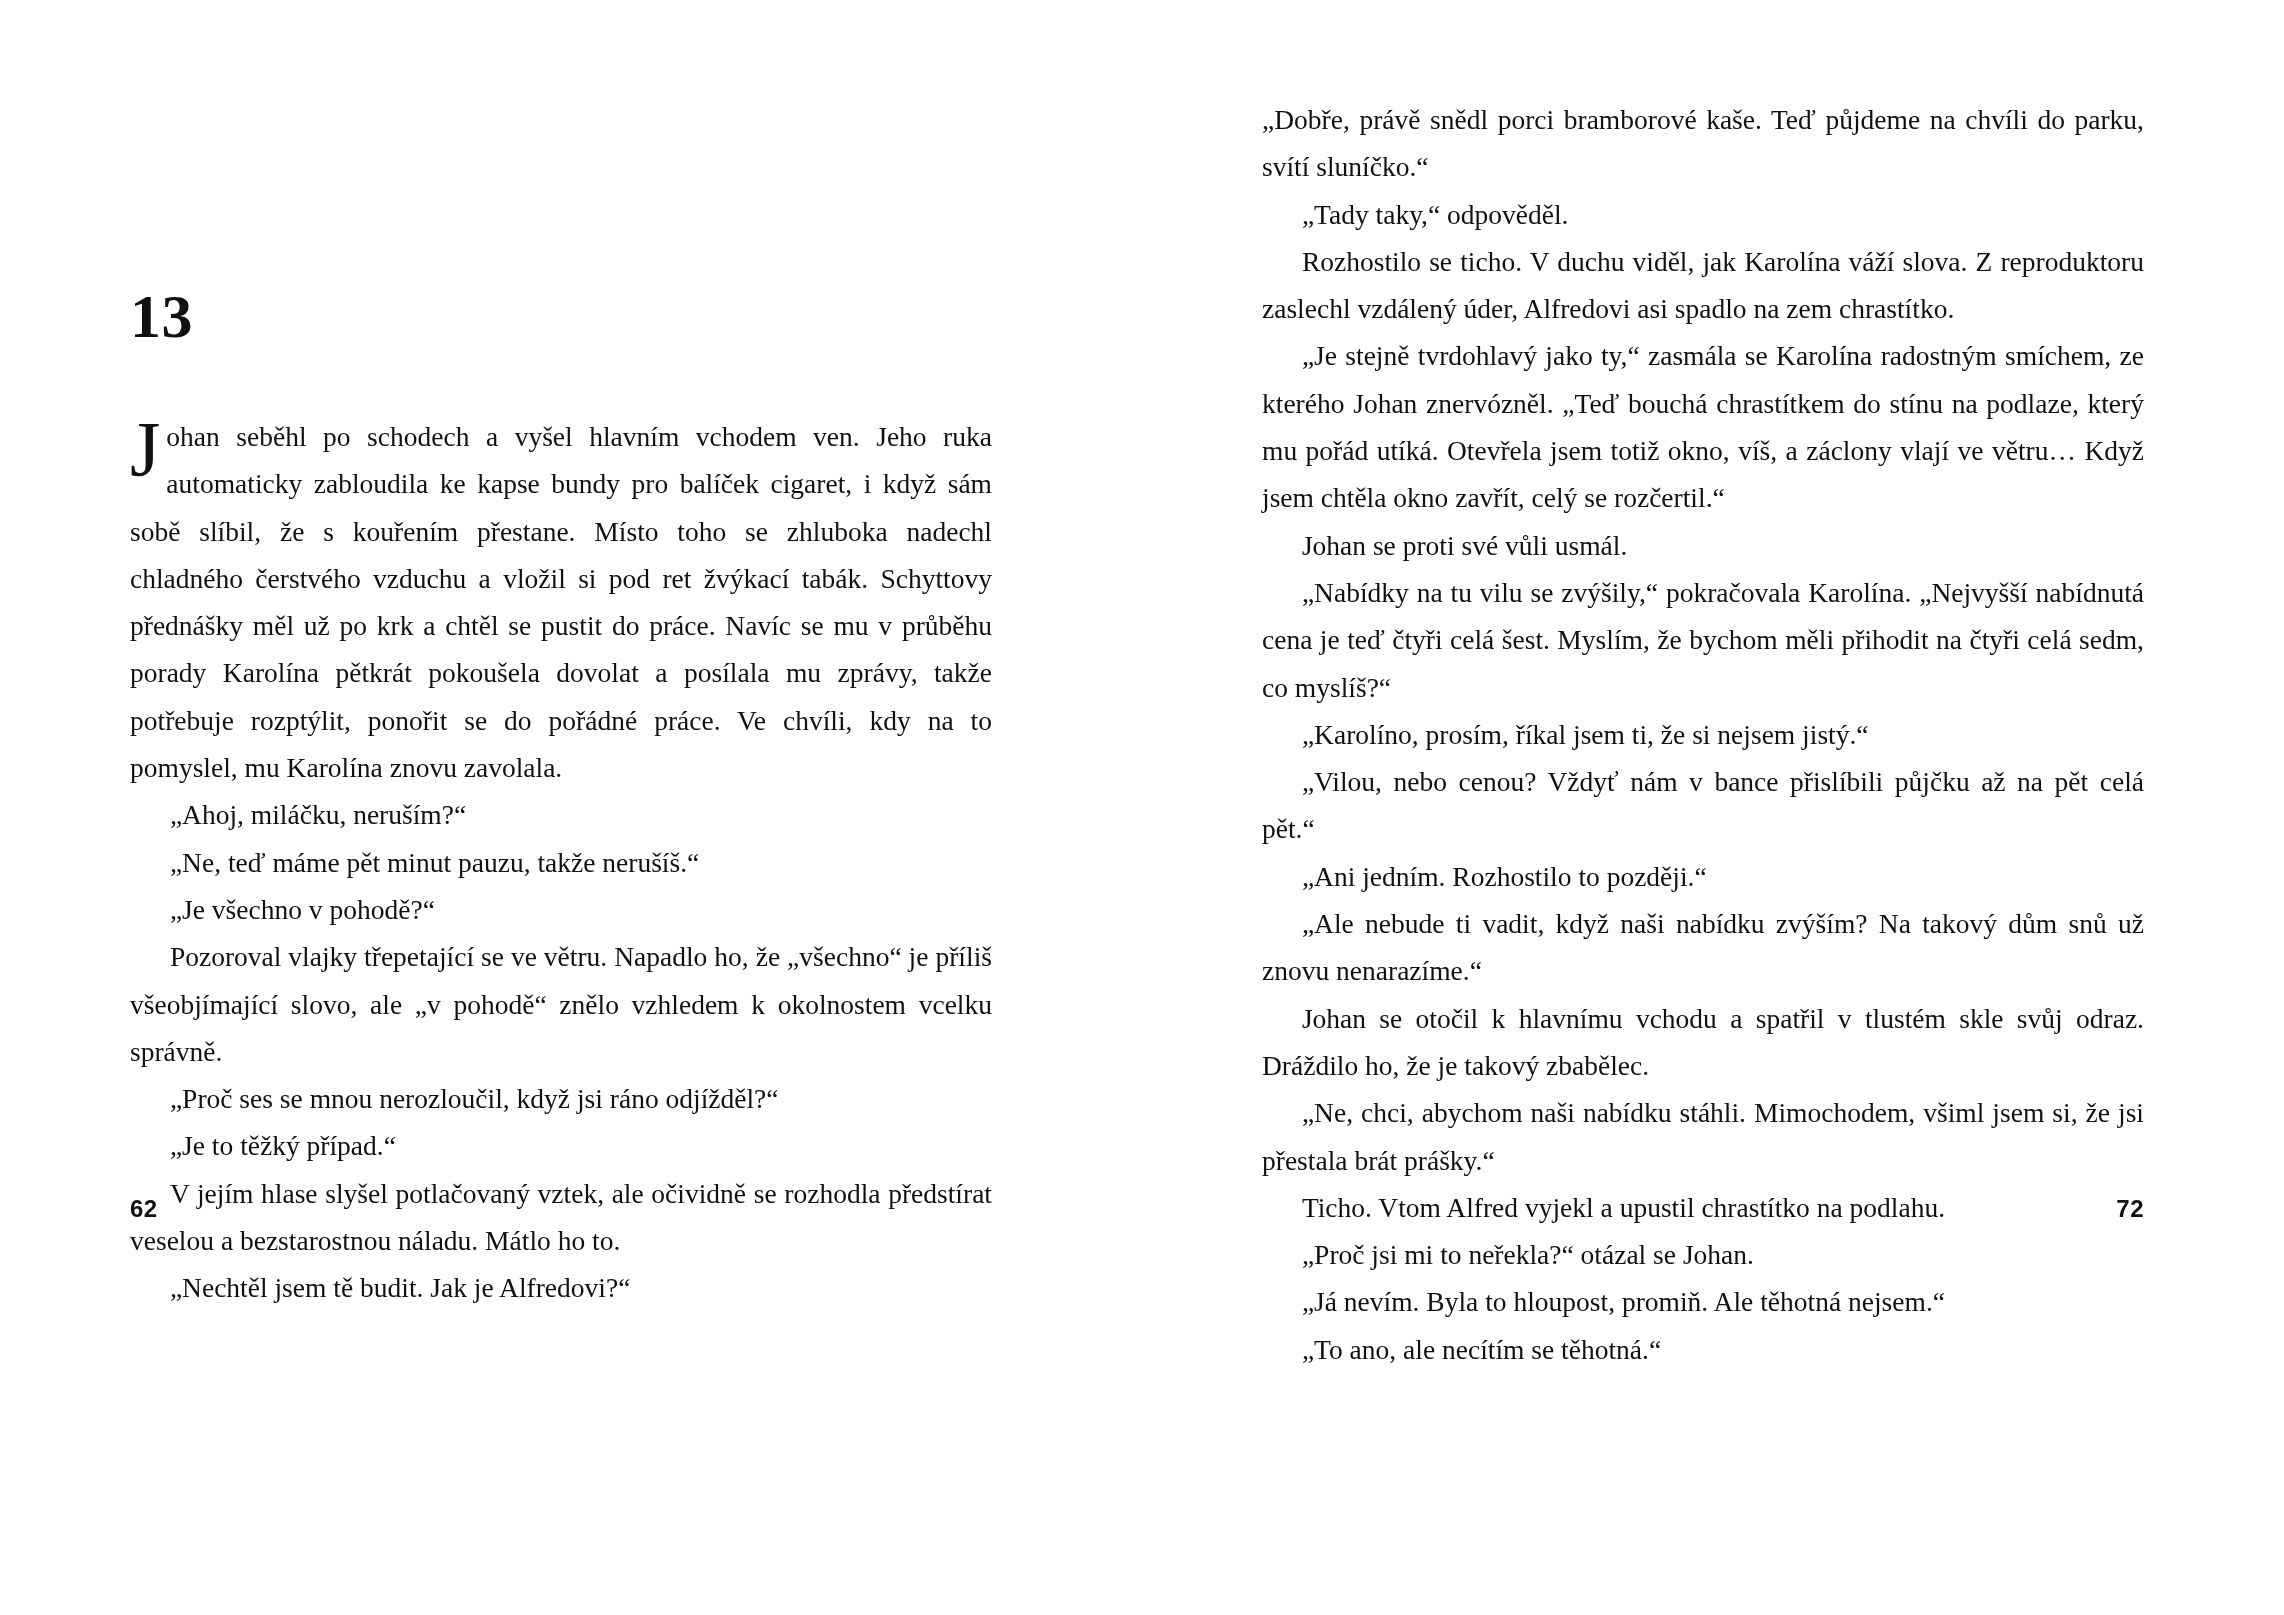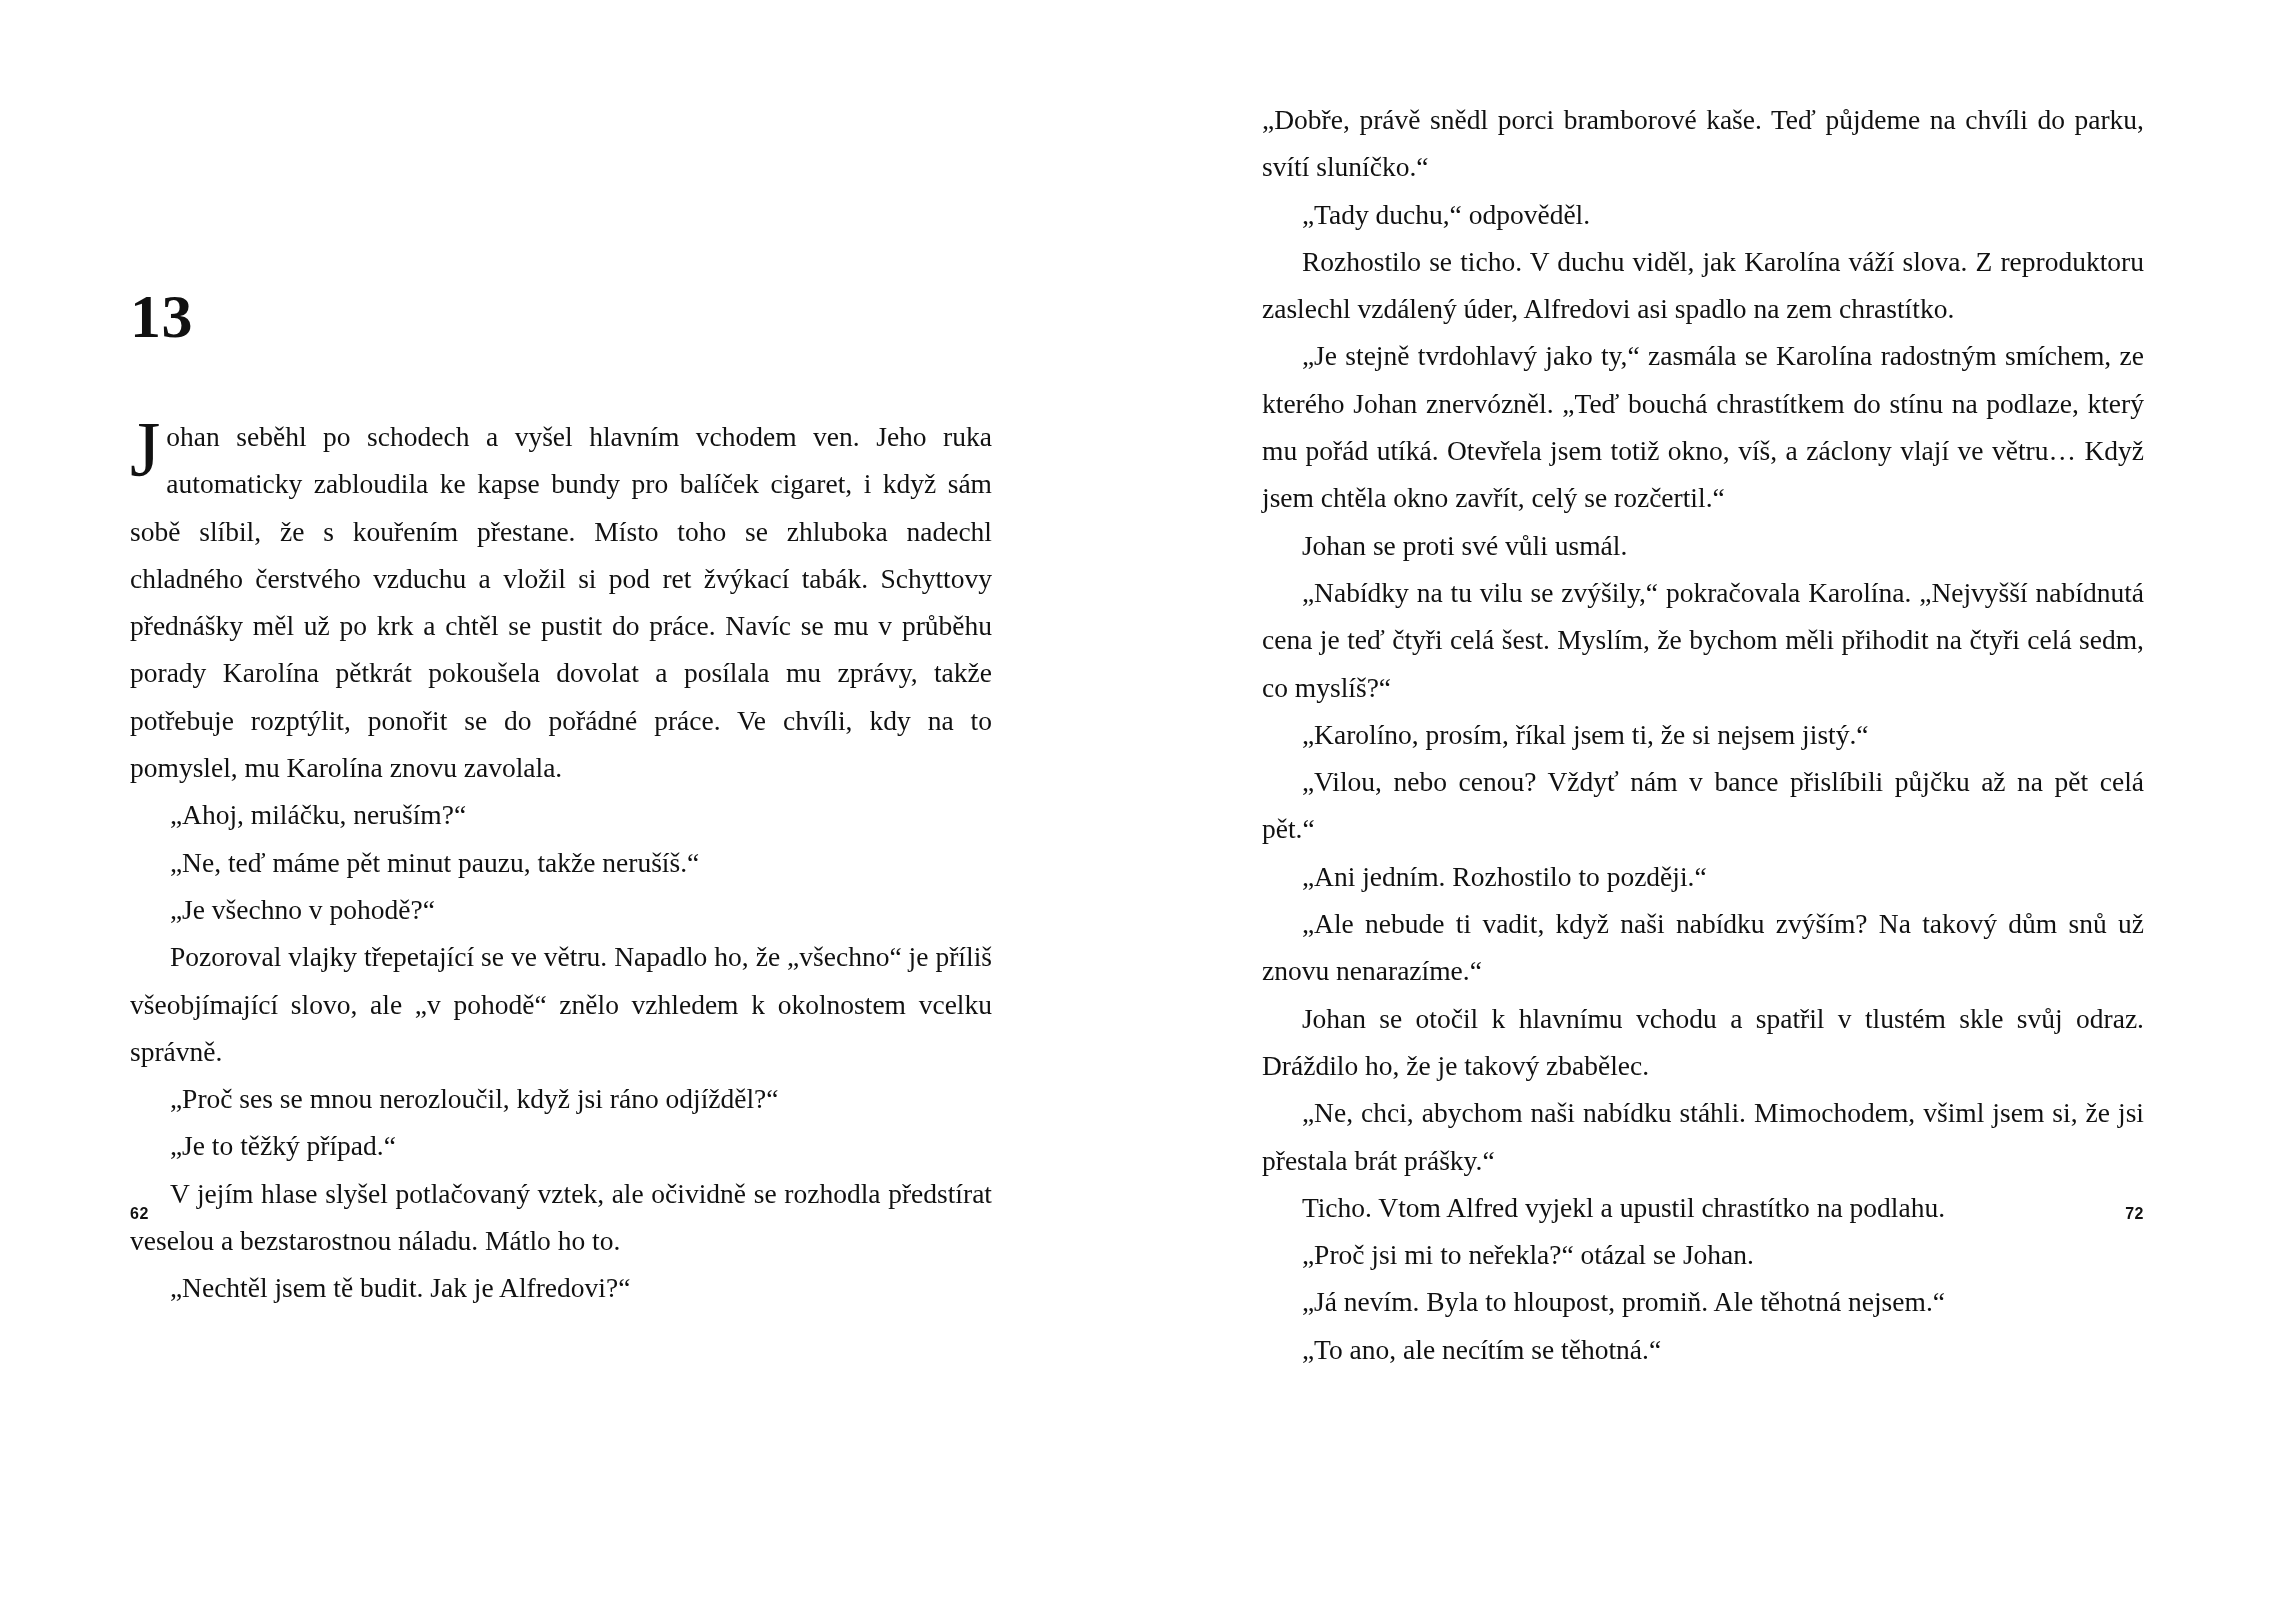--- a/index.html
+++ b/index.html
@@ -71,21 +71,21 @@
     padding: 6px 4px 0 0;
     margin-right: 2px;
     font-weight: 400;
   }
 
   .folio {
     position: absolute;
     bottom: 84px;
     font-family: "Liberation Sans", sans-serif;
     font-weight: 700;
-    font-size: 16px;
+    font-size: 24px;
     color: #111111;
     letter-spacing: 0.5px;
   }
   .folio-left  { left: 130px; }
   .folio-right { right: 140px; }
 </style>
 </head>
 <body>
 
 <div class="spread">
@@ -107,21 +107,21 @@
       <p>V jejím hlase slyšel potlačovaný vztek, ale očividně se rozhodla předstírat veselou a bezstarostnou náladu. Mátlo ho to.</p>
       <p>„Nechtěl jsem tě budit. Jak je Alfredovi?“</p>
     </div>
 
     <div class="folio folio-left">62</div>
   </div>
 
   <div class="page page-right">
     <div class="text-block" style="top:96px;">
       <p class="first">„Dobře, právě snědl porci bramborové kaše. Teď půjdeme na chvíli do parku, svítí sluníčko.“</p>
-      <p>„Tady duchu,“ odpověděl.</p>
+      <p>„Tady taky,“ odpověděl.</p>
       <p>Rozhostilo se ticho. V duchu viděl, jak Karolína váží slova. Z reproduktoru zaslechl vzdálený úder, Alfredovi asi spadlo na zem chrastítko.</p>
       <p>„Je stejně tvrdohlavý jako ty,“ zasmála se Karolína radostným smíchem, ze kterého Johan znervózněl. „Teď bouchá chrastítkem do stínu na podlaze, který mu pořád utíká. Otevřela jsem totiž okno, víš, a záclony vlají ve větru… Když jsem chtěla okno zavřít, celý se rozčertil.“</p>
       <p>Johan se proti své vůli usmál.</p>
       <p>„Nabídky na tu vilu se zvýšily,“ pokračovala Karolína. „Nejvyšší nabídnutá cena je teď čtyři celá šest. Myslím, že bychom měli přihodit na čtyři celá sedm, co myslíš?“</p>
       <p>„Karolíno, prosím, říkal jsem ti, že si nejsem jistý.“</p>
       <p>„Vilou, nebo cenou? Vždyť nám v bance přislíbili půjčku až na pět celá pět.“</p>
       <p>„Ani jedním. Rozhostilo to později.“</p>
       <p>„Ale nebude ti vadit, když naši nabídku zvýším? Na takový dům snů už znovu nenarazíme.“</p>
       <p>Johan se otočil k hlavnímu vchodu a spatřil v tlustém skle svůj odraz. Dráždilo ho, že je takový zbabělec.</p>
       <p>„Ne, chci, abychom naši nabídku stáhli. Mimochodem, všiml jsem si, že jsi přestala brát prášky.“</p>

